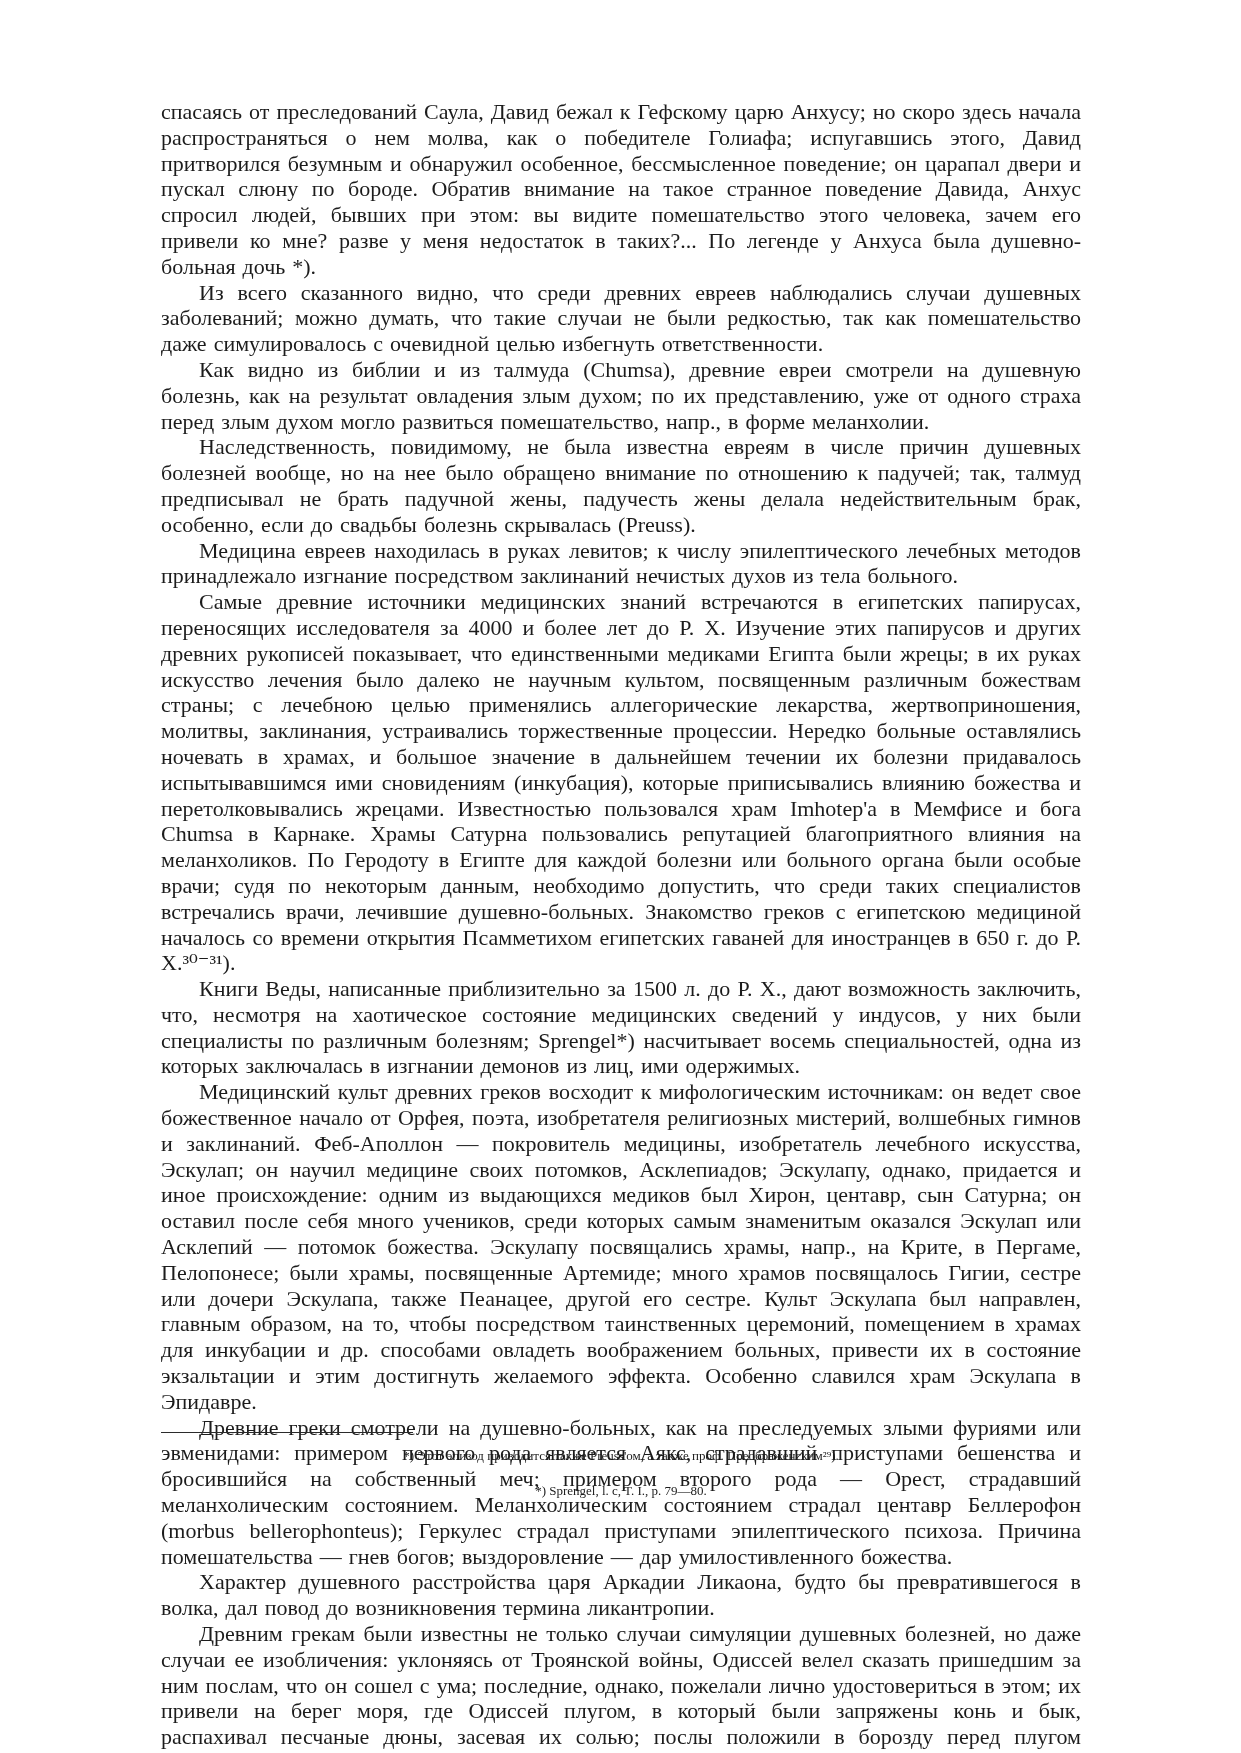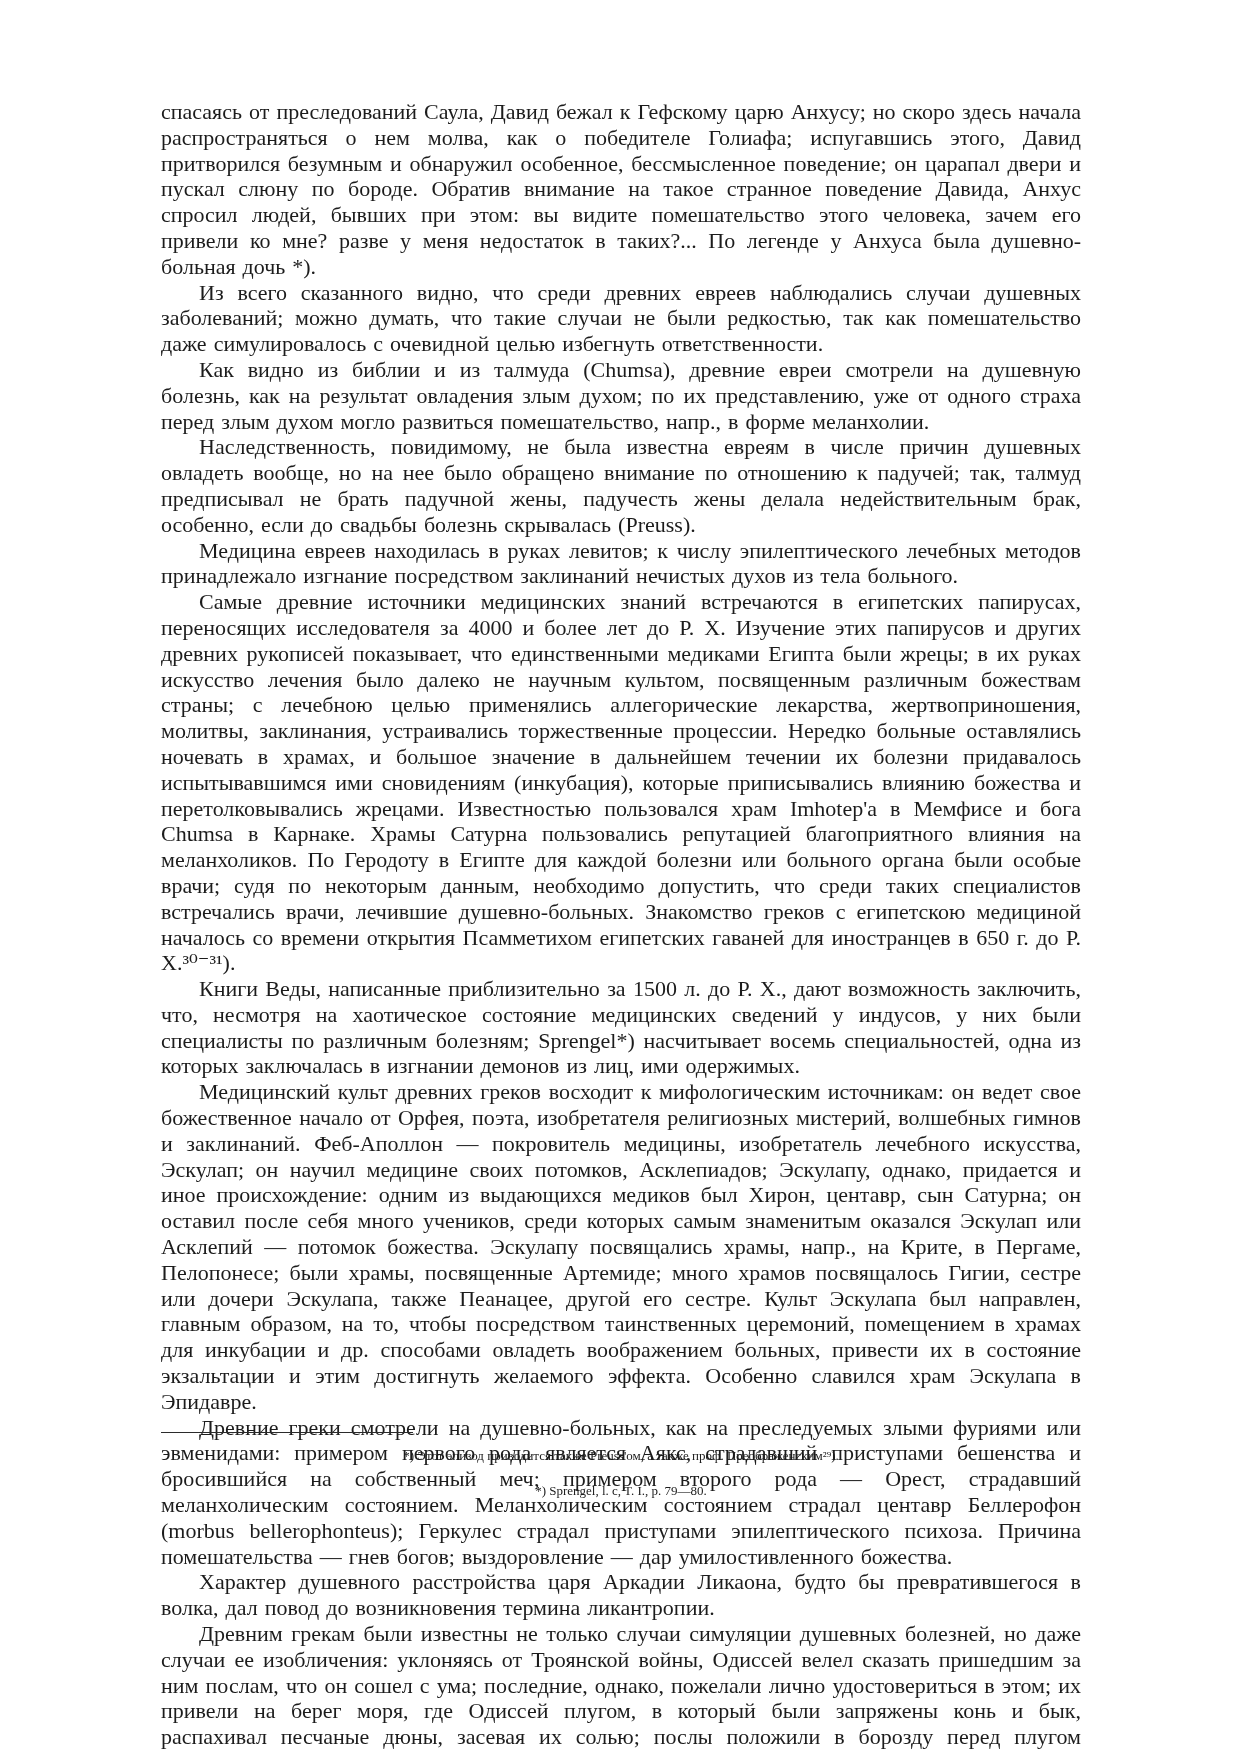--- a/index.html
+++ b/index.html
@@ -51,21 +51,21 @@
     text-align: center;
   }
 </style>
 </head>
 <body>
 
 <main class="text-block">
   <p class="para first">спасаясь от преследований Саула, Давид бежал к Гефскому царю Анхусу; но скоро здесь начала распространяться о нем молва, как о победителе Голиафа; испугавшись этого, Давид притворился безумным и обнаружил особенное, бессмысленное поведение; он царапал двери и пускал слюну по бороде. Обратив внимание на такое странное поведение Давида, Анхус спросил людей, бывших при этом: вы видите помешательство этого человека, зачем его привели ко мне? разве у меня недостаток в таких?... По легенде у Анхуса была душевно-больная дочь *).</p>
   <p class="para">Из всего сказанного видно, что среди древних евреев наблюдались случаи душевных заболеваний; можно думать, что такие случаи не были редкостью, так как помешательство даже симулировалось с очевидной целью избегнуть ответственности.</p>
   <p class="para">Как видно из библии и из талмуда (Chumsa), древние евреи смотрели на душевную болезнь, как на результат овладения злым духом; по их представлению, уже от одного страха перед злым духом могло развиться помешательство, напр., в форме меланхолии.</p>
-  <p class="para">Наследственность, повидимому, не была известна евреям в числе причин душевных овладеть вообще, но на нее было обращено внимание по отношению к падучей; так, талмуд предписывал не брать падучной жены, падучесть жены делала недействительным брак, особенно, если до свадьбы болезнь скрывалась (Preuss).</p>
+  <p class="para">Наследственность, повидимому, не была известна евреям в числе причин душевных болезней вообще, но на нее было обращено внимание по отношению к падучей; так, талмуд предписывал не брать падучной жены, падучесть жены делала недействительным брак, особенно, если до свадьбы болезнь скрывалась (Preuss).</p>
   <p class="para">Медицина евреев находилась в руках левитов; к числу эпилептического лечебных методов принадлежало изгнание посредством заклинаний нечистых духов из тела больного.</p>
   <p class="para">Самые древние источники медицинских знаний встречаются в египетских папирусах, переносящих исследователя за 4000 и более лет до Р. Х. Изучение этих папирусов и других древних рукописей показывает, что единственными медиками Египта были жрецы; в их руках искусство лечения было далеко не научным культом, посвященным различным божествам страны; с лечебною целью применялись аллегорические лекарства, жертвоприношения, молитвы, заклинания, устраивались торжественные процессии. Нередко больные оставлялись ночевать в храмах, и большое значение в дальнейшем течении их болезни придавалось испытывавшимся ими сновидениям (инкубация), которые приписывались влиянию божества и перетолковывались жрецами. Известностью пользовался храм Imhotep'a в Мемфисе и бога Chumsa в Карнаке. Храмы Сатурна пользовались репутацией благоприятного влияния на меланхоликов. По Геродоту в Египте для каждой болезни или больного органа были особые врачи; судя по некоторым данным, необходимо допустить, что среди таких специалистов встречались врачи, лечившие душевно-больных. Знакомство греков с египетскою медициной началось со времени открытия Псамметихом египетских гаваней для иностранцев в 650 г. до Р. Х.³⁰⁻³¹).</p>
   <p class="para">Книги Веды, написанные приблизительно за 1500 л. до Р. Х., дают возможность заключить, что, несмотря на хаотическое состояние медицинских сведений у индусов, у них были специалисты по различным болезням; Sprengel*) насчитывает восемь специальностей, одна из которых заключалась в изгнании демонов из лиц, ими одержимых.</p>
   <p class="para">Медицинский культ древних греков восходит к мифологическим источникам: он ведет свое божественное начало от Орфея, поэта, изобретателя религиозных мистерий, волшебных гимнов и заклинаний. Феб-Аполлон — покровитель медицины, изобретатель лечебного искусства, Эскулап; он научил медицине своих потомков, Асклепиадов; Эскулапу, однако, придается и иное происхождение: одним из выдающихся медиков был Хирон, центавр, сын Сатурна; он оставил после себя много учеников, среди которых самым знаменитым оказался Эскулап или Асклепий — потомок божества. Эскулапу посвящались храмы, напр., на Крите, в Пергаме, Пелопонесе; были храмы, посвященные Артемиде; много храмов посвящалось Гигии, сестре или дочери Эскулапа, также Пеанацее, другой его сестре. Культ Эскулапа был направлен, главным образом, на то, чтобы посредством таинственных церемоний, помещением в храмах для инкубации и др. способами овладеть воображением больных, привести их в состояние экзальтации и этим достигнуть желаемого эффекта. Особенно славился храм Эскулапа в Эпидавре.</p>
   <p class="para">Древние греки смотрели на душевно-больных, как на преследуемых злыми фуриями или эвменидами: примером первого рода является Аякс, страдавший приступами бешенства и бросившийся на собственный меч; примером второго рода — Орест, страдавший меланхолическим состоянием. Меланхолическим состоянием страдал центавр Беллерофон (morbus bellerophonteus); Геркулес страдал приступами эпилептического психоза. Причина помешательства — гнев богов; выздоровление — дар умилостивленного божества.</p>
   <p class="para">Характер душевного расстройства царя Аркадии Ликаона, будто бы превратившегося в волка, дал повод до возникновения термина ликантропии.</p>
   <p class="para">Древним грекам были известны не только случаи симуляции душевных болезней, но даже случаи ее изобличения: уклоняясь от Троянской войны, Одиссей велел сказать пришедшим за ним послам, что он сошел с ума; последние, однако, пожелали лично удостовериться в этом; их привели на берег моря, где Одиссей плугом, в который были запряжены конь и бык, распахивал песчаные дюны, засевая их солью; послы положили в борозду перед плугом маленького сына Одиссея, Телемака; Одиссей бережно поднял сына и снес его в сторону; этим поступком его симуляция была раскрыта, и ему пришлось отправиться в</p>
 </main>
 
 <footer class="footnotes">

